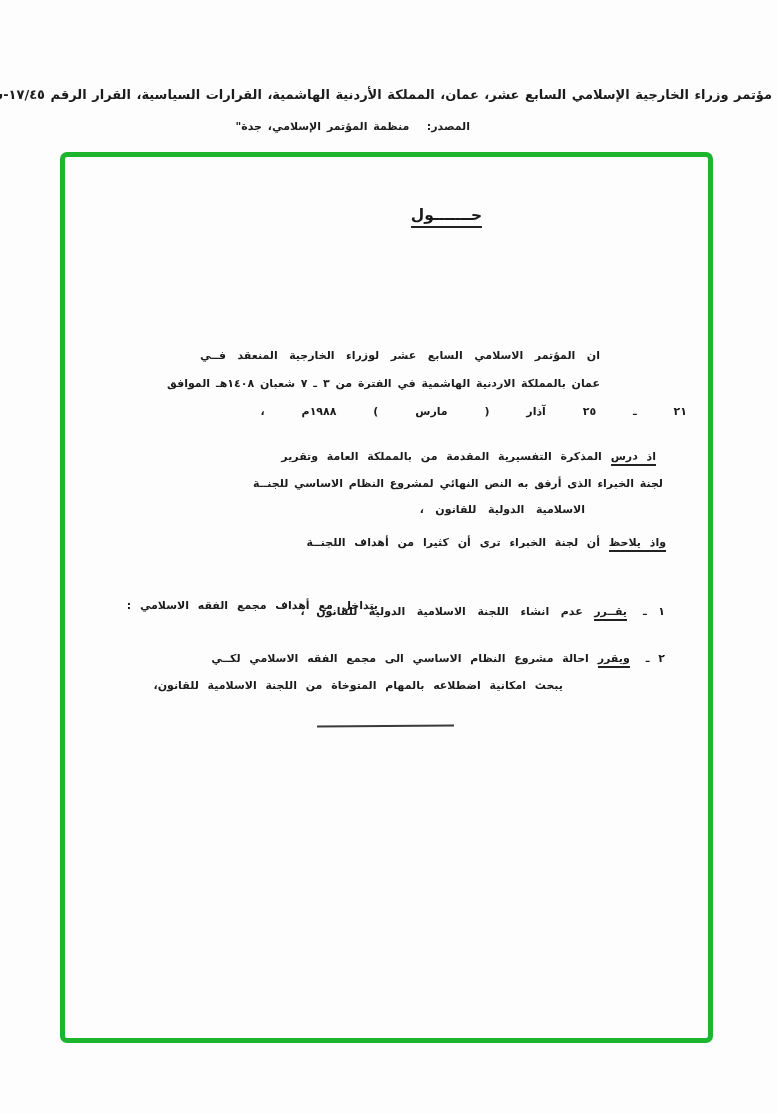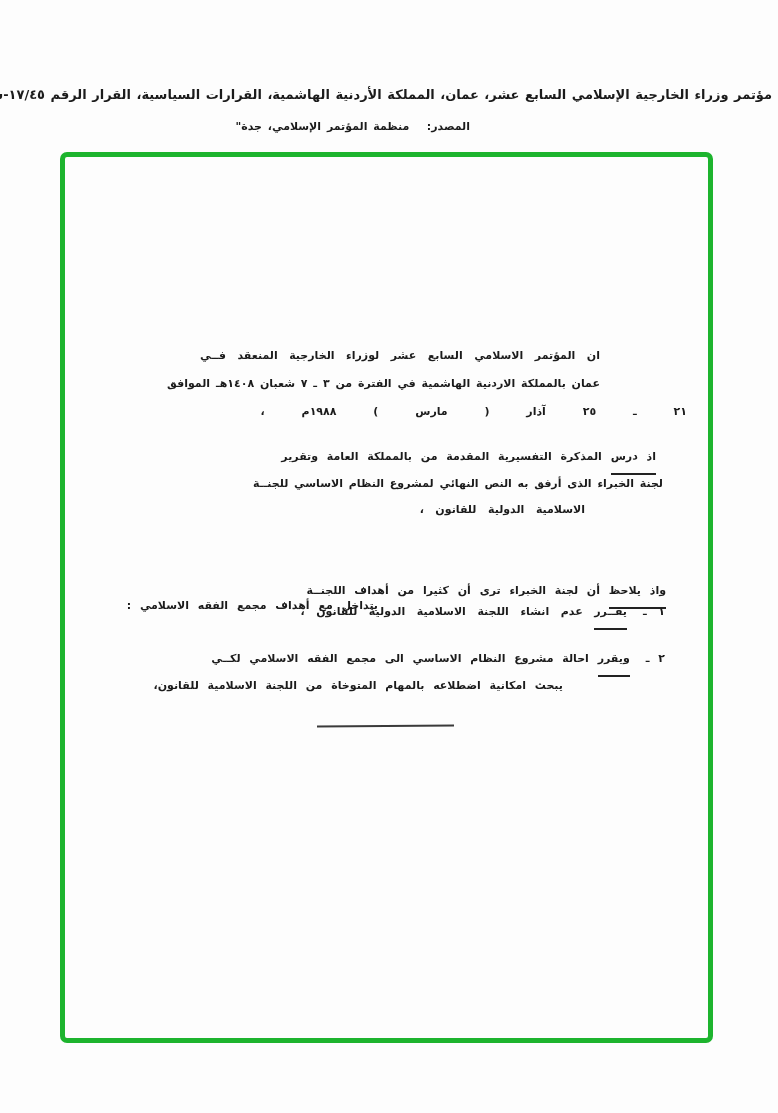--- a/index.html
+++ b/index.html
@@ -44,21 +44,21 @@
     word-spacing:0.3em;
   }
   .title-line{margin-bottom:11px;}
   .tu{
     border-bottom:2px solid var(--underline);
     padding-bottom:2px;
   }
   .bline{font-size:11px;word-spacing:0.45em;}
   .u{
     border-bottom:2px solid var(--underline);
-    padding-bottom:10px;
+    padding-bottom:1px;
     text-align:right;
   }
   .num{margin-left:16px;display:inline-block;text-align:right;}
   .tight{word-spacing:0.18em;}
   .loose{word-spacing:0.7em;}
   .spread{word-spacing:3em;}
   .divider{
     position:absolute;
     left:317px;top:725px;
     width:137px;height:2px;
@@ -68,31 +68,32 @@
 </style>
 </head>
 <body>
 
 <div class="abs hdr1">مؤتمر وزراء الخارجية الإسلامي السابع عشر، عمان، المملكة الأردنية الهاشمية، القرارات السياسية، القرار الرقم ١٧/٤٥-س</div>
 <div class="abs hdr2">المصدر:&nbsp;&nbsp; منظمة المؤتمر الإسلامي، جدة"</div>
 
 <div class="frame"></div>
 
 <div class="title-block">
+  <div class="title-line"><span class="tu">حـــــــول</span></div>
 </div>
 
 <div class="abs bline loose" style="top:349px;right:178px;">ان المؤتمر الاسلامي السابع عشر لوزراء الخارجية المنعقد فــي</div>
 <div class="abs bline tight" style="top:377px;right:178px;text-align:right;">عمان بالمملكة الاردنية الهاشمية في الفترة من ٣ ـ ٧ شعبان ١٤٠٨هـ الموافق</div>
 <div class="abs bline spread" style="top:405px;right:91px;">٢١ ـ ٢٥ آذار ( مارس ) ١٩٨٨م ،</div>
 
 <div class="abs bline" style="top:450px;right:122px;"><span class="u">اذ درس</span> <span>المذكرة التفسيرية المقدمة من بالمملكة العامة وتقرير</span></div>
 <div class="abs bline tight" style="top:477px;right:115px;margin-left:10px;">لجنة الخبراء الذى أرفق به النص النهائي لمشروع النظام الاساسي للجنــة</div>
 <div class="abs bline loose" style="top:503px;right:193px;">الاسلامية الدولية للقانون ،</div>
 
-<div class="abs bline" style="top:536px;right:112px;margin-top:48px;"><span class="u">واذ يلاحظ</span> <span>أن لجنة الخبراء ترى أن كثيرا من أهداف اللجنــة</span></div>
+<div class="abs bline" style="top:536px;right:112px;"><span class="u">واذ يلاحظ</span> <span>أن لجنة الخبراء ترى أن كثيرا من أهداف اللجنــة</span></div>
 <div class="abs bline" style="top:563px;right:400px;margin-top:36px;">يتداخل مع أهداف مجمع الفقه الاسلامي :</div>
 
 <div class="abs bline loose" style="top:605px;right:113px;"><span class="num">١ ـ</span><span class="u">يقــرر</span> <span>عدم انشاء اللجنة الاسلامية الدولية للقانون ،</span></div>
 
 <div class="abs bline" style="top:652px;right:113px;"><span class="num">٢ ـ</span><span class="u">ويقرر</span> <span>احالة مشروع النظام الاساسي الى مجمع الفقه الاسلامي لكــي</span></div>
 <div class="abs bline" style="top:679px;right:215px;">يبحث امكانية اضطلاعه بالمهام المتوخاة من اللجنة الاسلامية للقانون،</div>
 
 <div class="divider"></div>
 
 </body></html>

